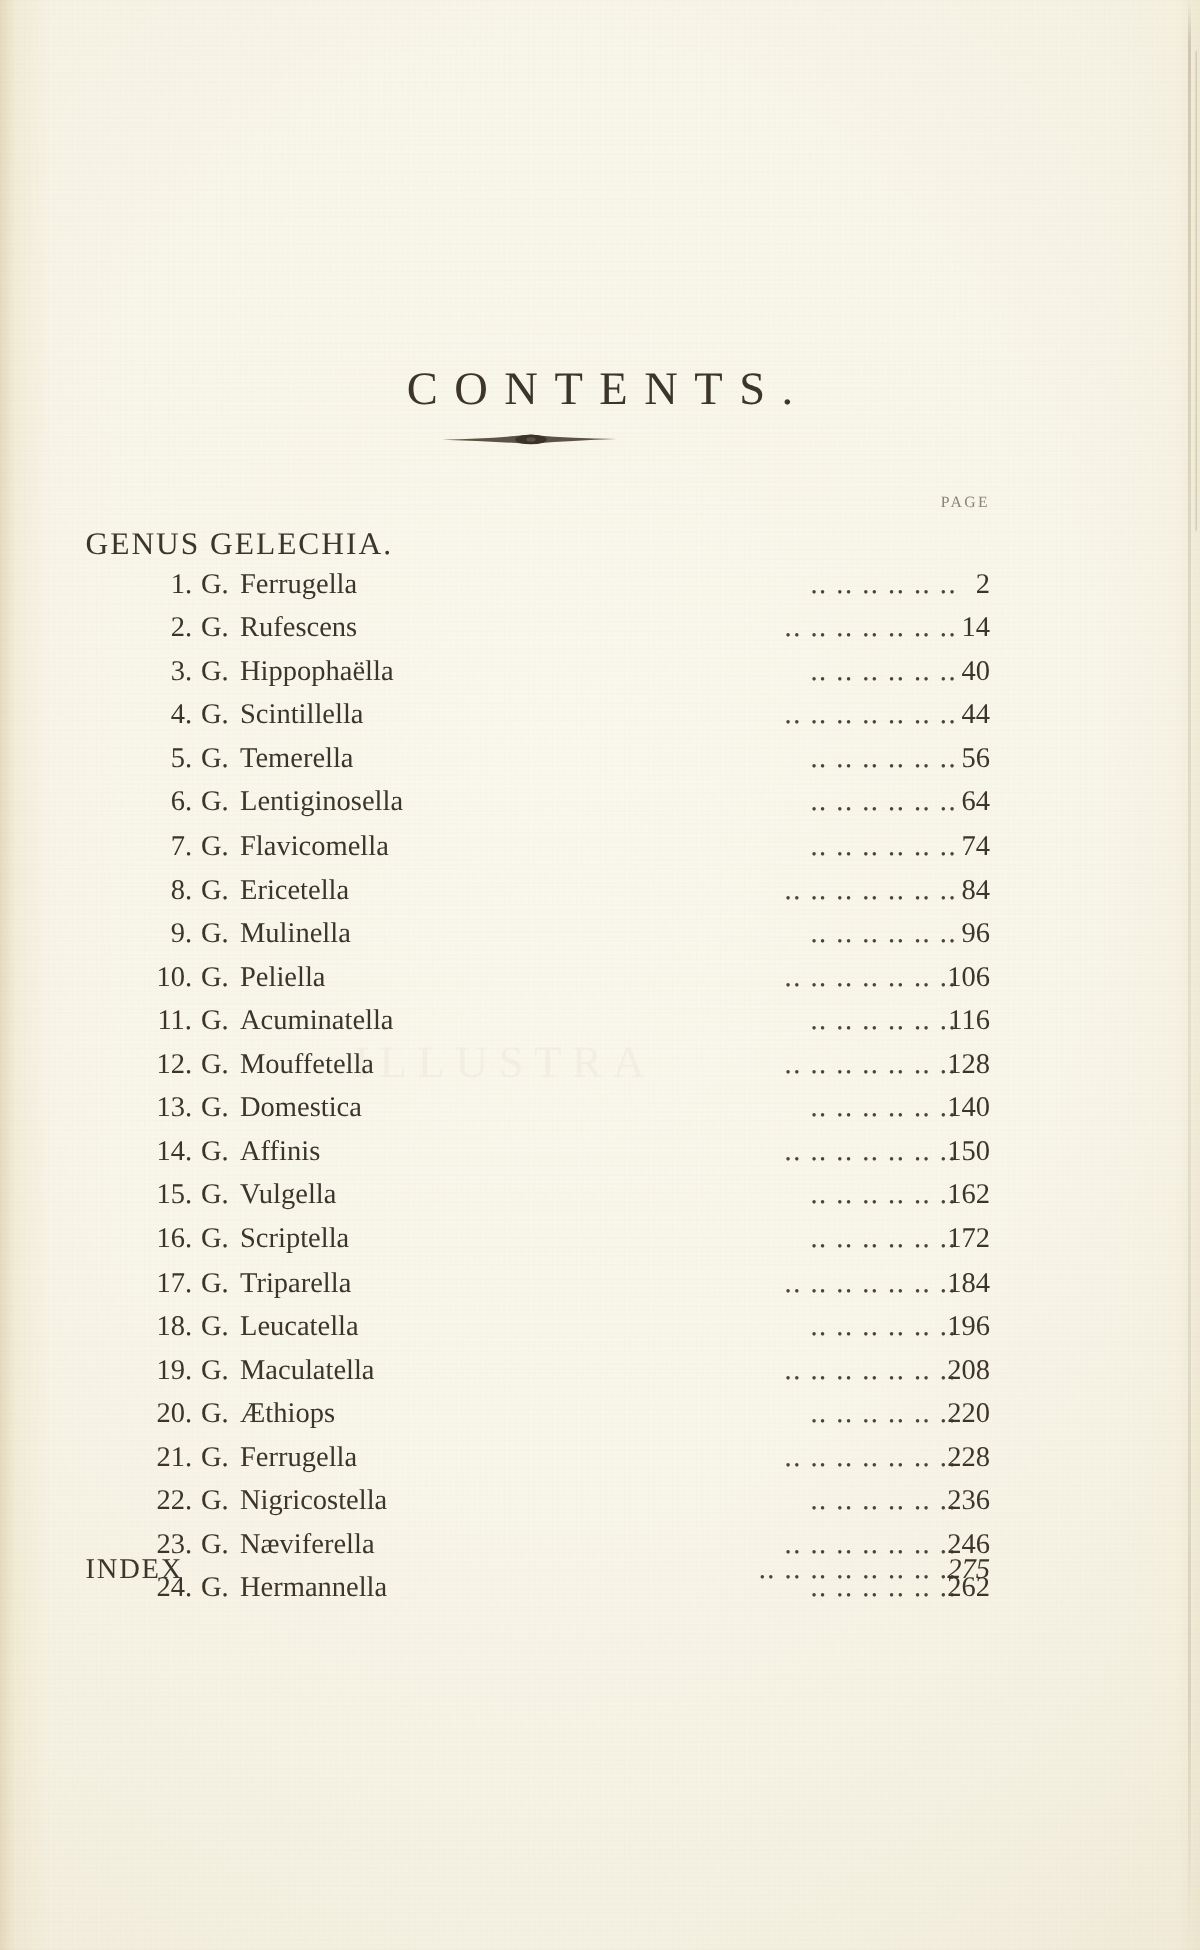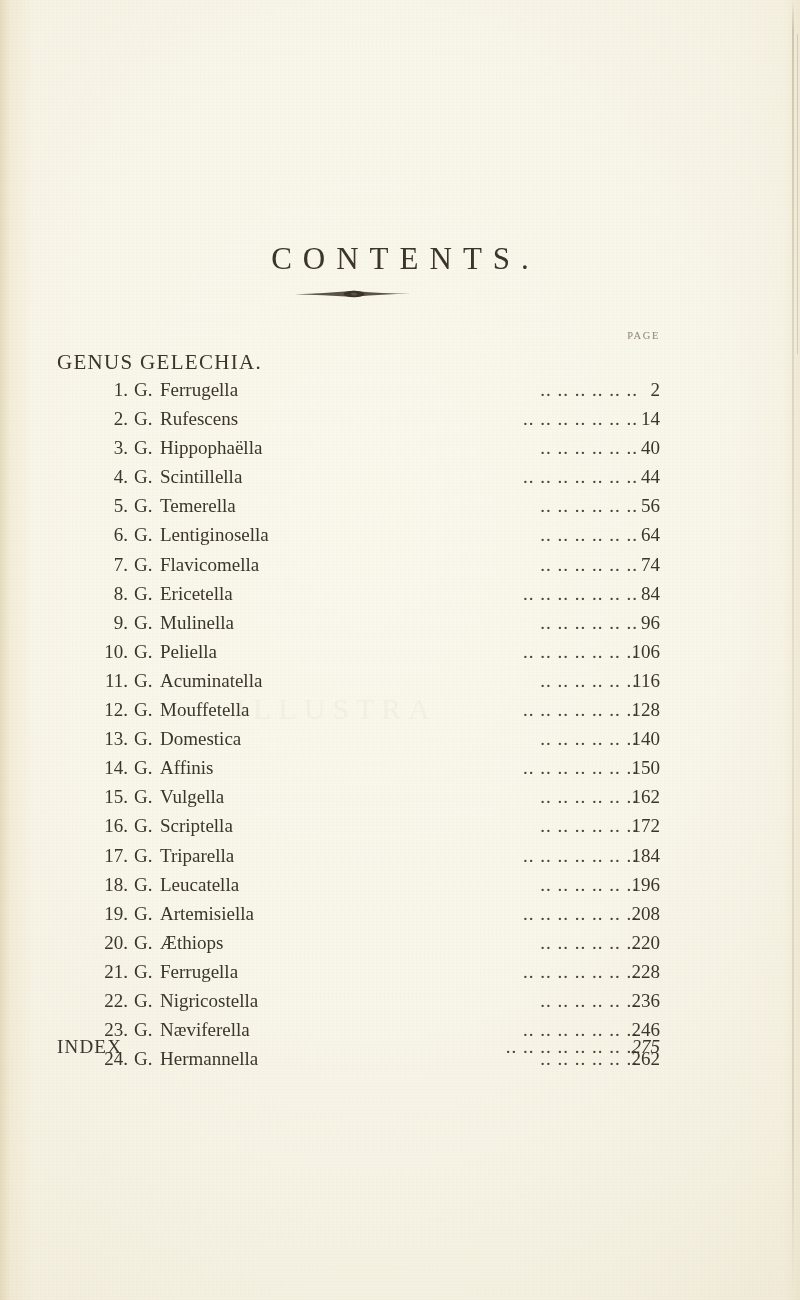--- a/index.html
+++ b/index.html
@@ -364,21 +364,21 @@
       <div class="entry">
         <span class="e-num">18.</span>
         <span class="e-abbr">G.</span>
         <span class="e-name">Leucatella</span>
         <span class="e-dots">.. .. .. .. .. ..</span>
         <span class="e-page">196</span>
       </div>
       <div class="entry">
         <span class="e-num">19.</span>
         <span class="e-abbr">G.</span>
-        <span class="e-name">Artemisiella</span>
+        <span class="e-name">Maculatella</span>
         <span class="e-dots">.. .. .. .. .. .. ..</span>
         <span class="e-page">208</span>
       </div>
       <div class="entry">
         <span class="e-num">20.</span>
         <span class="e-abbr">G.</span>
         <span class="e-name">Æthiops</span>
         <span class="e-dots">.. .. .. .. .. ..</span>
         <span class="e-page">220</span>
       </div>

